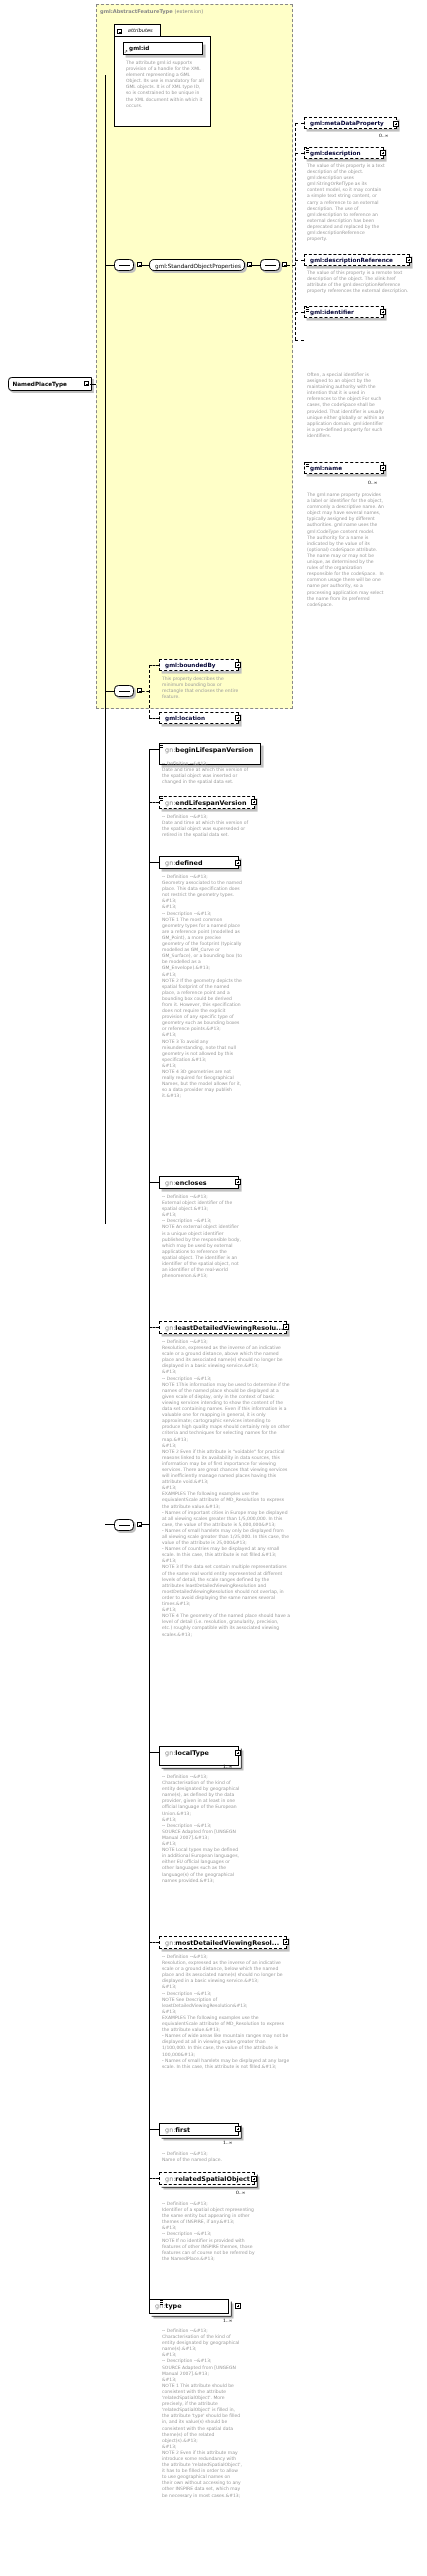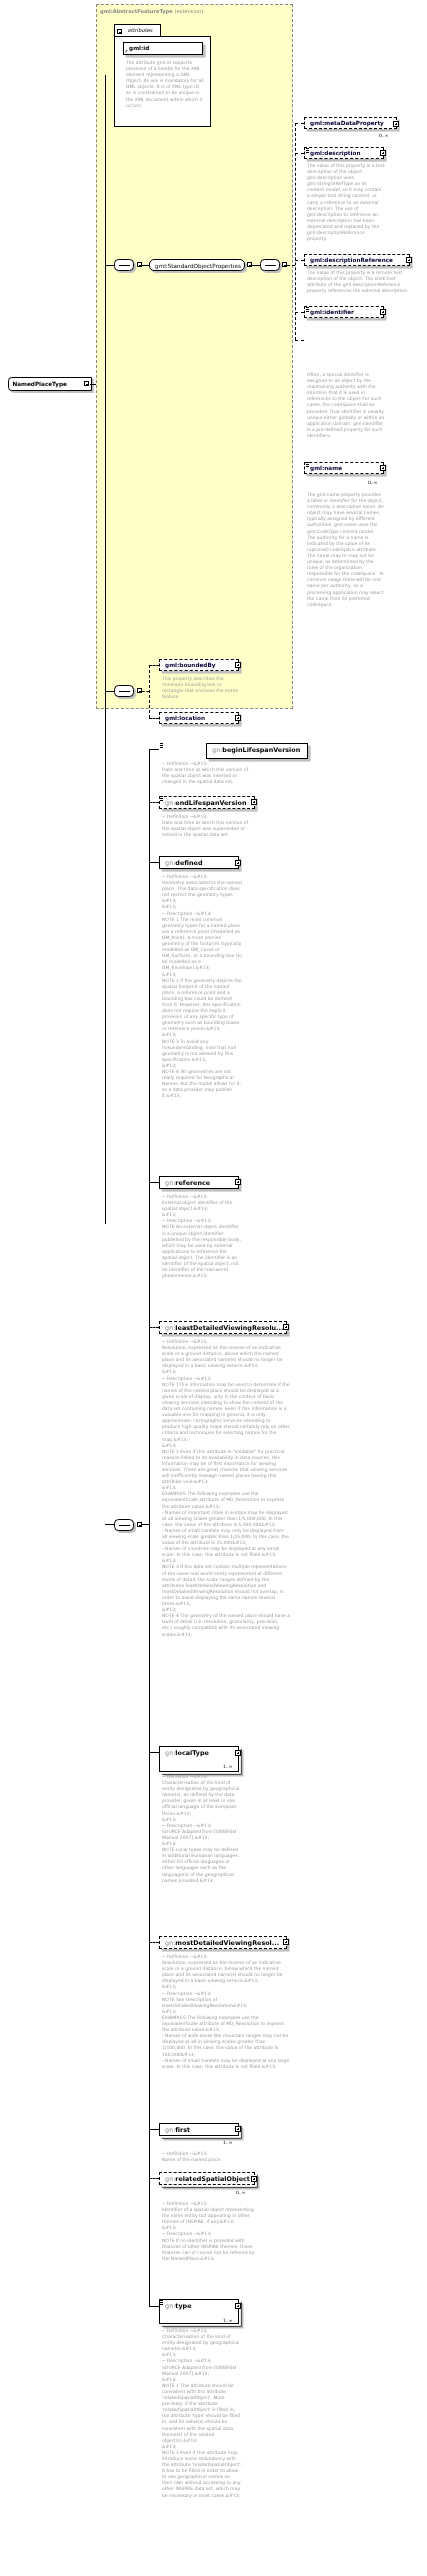--- a/index.html
+++ b/index.html
@@ -152,21 +152,21 @@
 <div class="seq" style="left:114px;top:1519px;">
     <span style="left:7px"></span>
     <span style="left:9.6px"></span>
     <span style="left:12px"></span>
   </div>
 <div class="minus-box" style="left:137px;top:1522px;"></div>
 <div class="hl" style="left:142px;top:1524px;width:7px;"></div>
 <div class="vl" style="left:149px;top:749px;height:1557px;"></div>
 
 <div class="hl" style="left:149px;top:749px;width:10.2px;"></div>
-<div class="el gn" style="left:159px;top:743px;width:102px;height:16px;margin-left:47px;">
+<div class="el gn" style="left:159px;top:743px;width:102px;height:22px;">
   <span class="pre">gn:</span><span class="nm">beginLifespanVersion</span>
 </div>
 <div class="doc-icon" style="left:160px;top:743px;"></div>
 <div class="desc" style="left:162px;top:761px;width:93px;">-- Definition --&amp;#13;
 Date and time at which this version of the spatial object was inserted or changed in the spatial data set.</div>
 
 <div class="hd" style="left:149px;top:802px;width:10.2px;"></div>
 <div class="el opt gn" style="left:159px;top:796px;width:96px;height:13.4px;">
   <span class="pre">gn:</span><span class="nm">endLifespanVersion</span>
 </div>
@@ -187,21 +187,21 @@
 NOTE 1 The most common geometry types for a named place are a reference point (modelled as GM_Point), a more precise geometry of the footprint (typically modelled as GM_Curve or GM_Surface), or a bounding box (to be modelled as a GM_Envelope).&amp;#13;
 &amp;#13;
 NOTE 2 If the geometry depicts the spatial footprint of the named place, a reference point and a bounding box could be derived from it. However, this specification does not require the explicit provision of any specific type of geometry such as bounding boxes or reference points.&amp;#13;
 &amp;#13;
 NOTE 3 To avoid any misunderstanding, note that null geometry is not allowed by this specification.&amp;#13;
 &amp;#13;
 NOTE 4 3D geometries are not really required for Geographical Names, but the model allows for it, so a data provider may publish it.&amp;#13;</div>
 
 <div class="hl" style="left:149px;top:1182px;width:10.2px;"></div>
 <div class="el gn" style="left:159px;top:1176px;width:80px;height:13.4px;">
-  <span class="pre">gn:</span><span class="nm">reference</span>
+  <span class="pre">gn:</span><span class="nm">encloses</span>
 </div>
 <div class="plus-box" style="left:235px;top:1179px;"></div>
 <div class="desc" style="left:162px;top:1194px;width:80px;">-- Definition --&amp;#13;
 External object identifier of the spatial object.&amp;#13;
 &amp;#13;
 -- Description --&amp;#13;
 NOTE An external object identifier is a unique object identifier published by the responsible body, which may be used by external applications to reference the spatial object. The identifier is an identifier of the spatial object, not an identifier of the real-world phenomenon.&amp;#13;</div>
 
 <div class="hd" style="left:149px;top:1327px;width:10.2px;"></div>
 <div class="el opt gn" style="left:159px;top:1321px;width:128px;height:13.4px;">
@@ -219,21 +219,21 @@
 EXAMPLES The following examples use the equivalentScale attribute of MD_Resolution to express the attribute value.&amp;#13;
 - Names of important cities in Europe may be displayed at all viewing scales greater than 1/5,000,000. In this case, the value of the attribute is 5,000,000&amp;#13;
 - Names of small hamlets may only be displayed from all viewing scale greater than 1/25,000. In this case, the value of the attribute is 25,000&amp;#13;
 - Names of countries may be displayed at any small scale. In this case, this attribute is not filled.&amp;#13;
 &amp;#13;
 NOTE 3 If the data set contain multiple representations of the same real world entity represented at different levels of detail, the scale ranges defined by the attributes leastDetailedViewingResolution and mostDetailedViewingResolution should not overlap, in order to avoid displaying the same names several times.&amp;#13;
 &amp;#13;
 NOTE 4 The geometry of the named place should have a level of detail (i.e. resolution, granularity, precision, etc.) roughly compatible with its associated viewing scales.&amp;#13;</div>
 
 <div class="hl" style="left:149px;top:1752px;width:10.2px;"></div>
-<div class="el gn" style="left:159px;top:1746px;width:80px;height:26px;box-shadow:1.9px 1.9px 0 #fff,2.6px 2.6px 0 #000,4.5px 4.5px 0 #c0c0c0;">
+<div class="el gn" style="left:159px;top:1746px;width:80px;height:20px;box-shadow:1.9px 1.9px 0 #fff,2.6px 2.6px 0 #000,4.5px 4.5px 0 #c0c0c0;">
   <span class="pre">gn:</span><span class="nm">localType</span>
 </div>
 <div class="plus-box" style="left:235px;top:1750px;"></div>
 <div class="card" style="left:223px;top:1764px;">1..∞</div>
 <div class="desc" style="left:162px;top:1774px;width:80px;">-- Definition --&amp;#13;
 Characterisation of the kind of entity designated by geographical name(s), as defined by the data provider, given in at least in one official language of the European Union.&amp;#13;
 &amp;#13;
 -- Description --&amp;#13;
 SOURCE Adapted from [UNGEGN Manual 2007].&amp;#13;
 &amp;#13;
@@ -269,21 +269,21 @@
 </div>
 <div class="plus-box" style="left:251px;top:2176px;"></div>
 <div class="card" style="left:236px;top:2190px;">0..∞</div>
 <div class="desc" style="left:162px;top:2201px;width:93px;">-- Definition --&amp;#13;
 Identifier of a spatial object representing the same entity but appearing in other themes of INSPIRE, if any.&amp;#13;
 &amp;#13;
 -- Description --&amp;#13;
 NOTE If no identifier is provided with features of other INSPIRE themes, those features can of course not be referred by the NamedPlace.&amp;#13;</div>
 
 <div class="hl" style="left:149px;top:2306px;width:10.2px;"></div>
-<div class="el gn" style="left:159px;top:2299px;width:80px;height:25px;box-shadow:1.9px 1.9px 0 #fff,2.6px 2.6px 0 #000,4.5px 4.5px 0 #c0c0c0;">
+<div class="el gn" style="left:149px;top:2299px;width:80px;height:15px;box-shadow:1.9px 1.9px 0 #fff,2.6px 2.6px 0 #000,4.5px 4.5px 0 #c0c0c0;">
   <span class="pre">gn:</span><span class="nm">type</span>
 </div>
 <div class="doc-icon" style="left:160px;top:2300px;"></div>
 <div class="plus-box" style="left:235px;top:2303px;"></div>
 <div class="card" style="left:223px;top:2318px;">1..∞</div>
 <div class="desc" style="left:162px;top:2328px;width:80px;">-- Definition --&amp;#13;
 Characterisation of the kind of entity designated by geographical name(s).&amp;#13;
 &amp;#13;
 -- Description --&amp;#13;
 SOURCE Adapted from [UNGEGN Manual 2007].&amp;#13;

